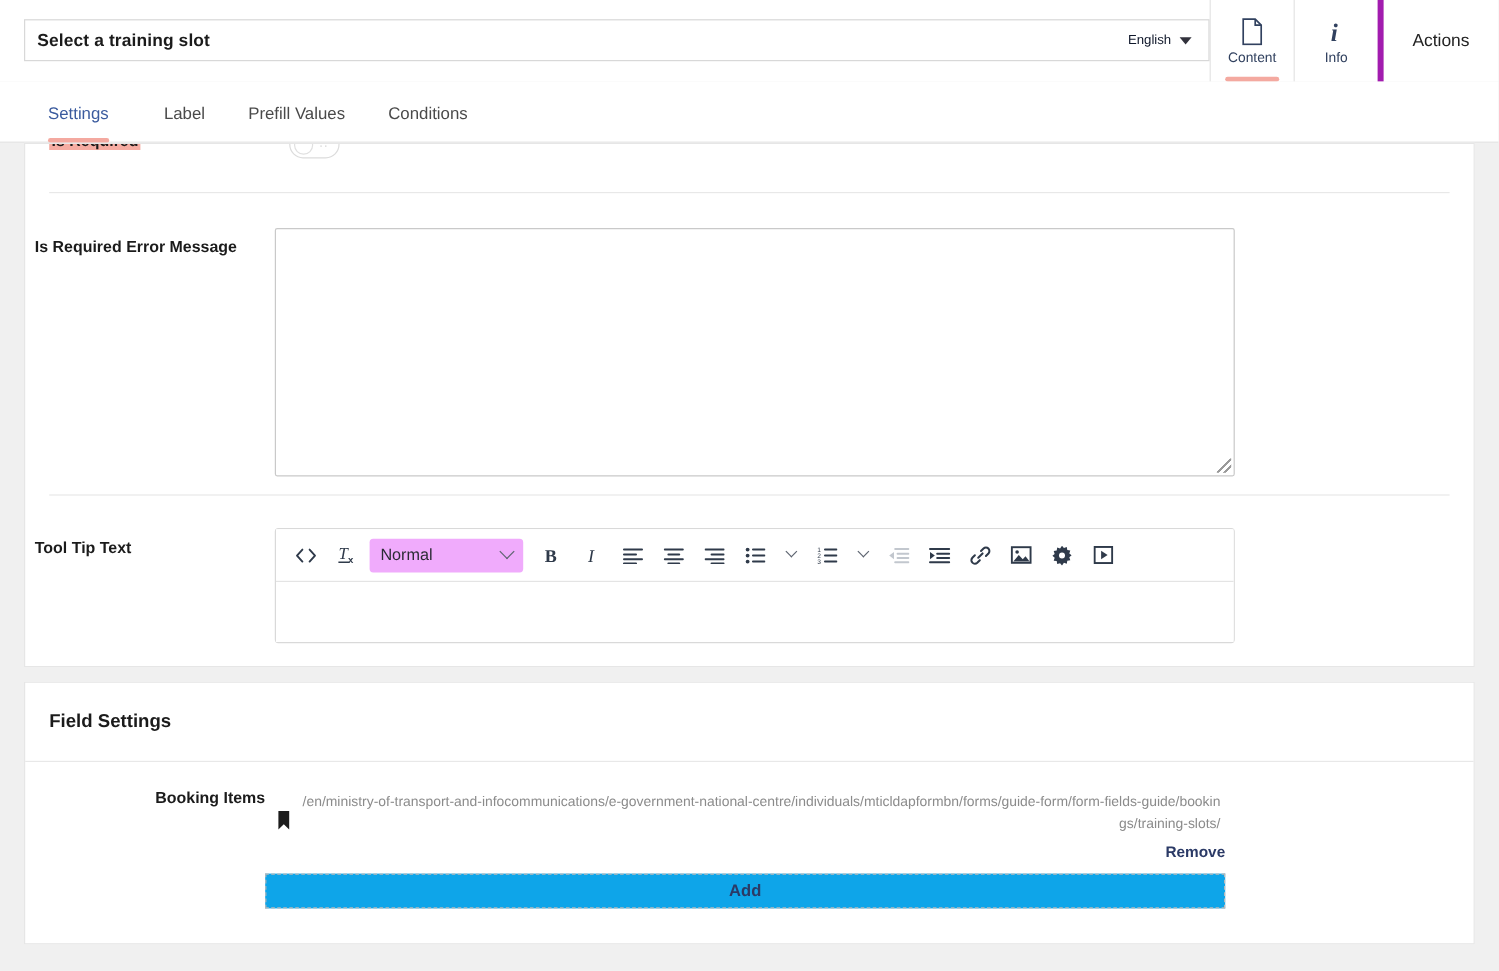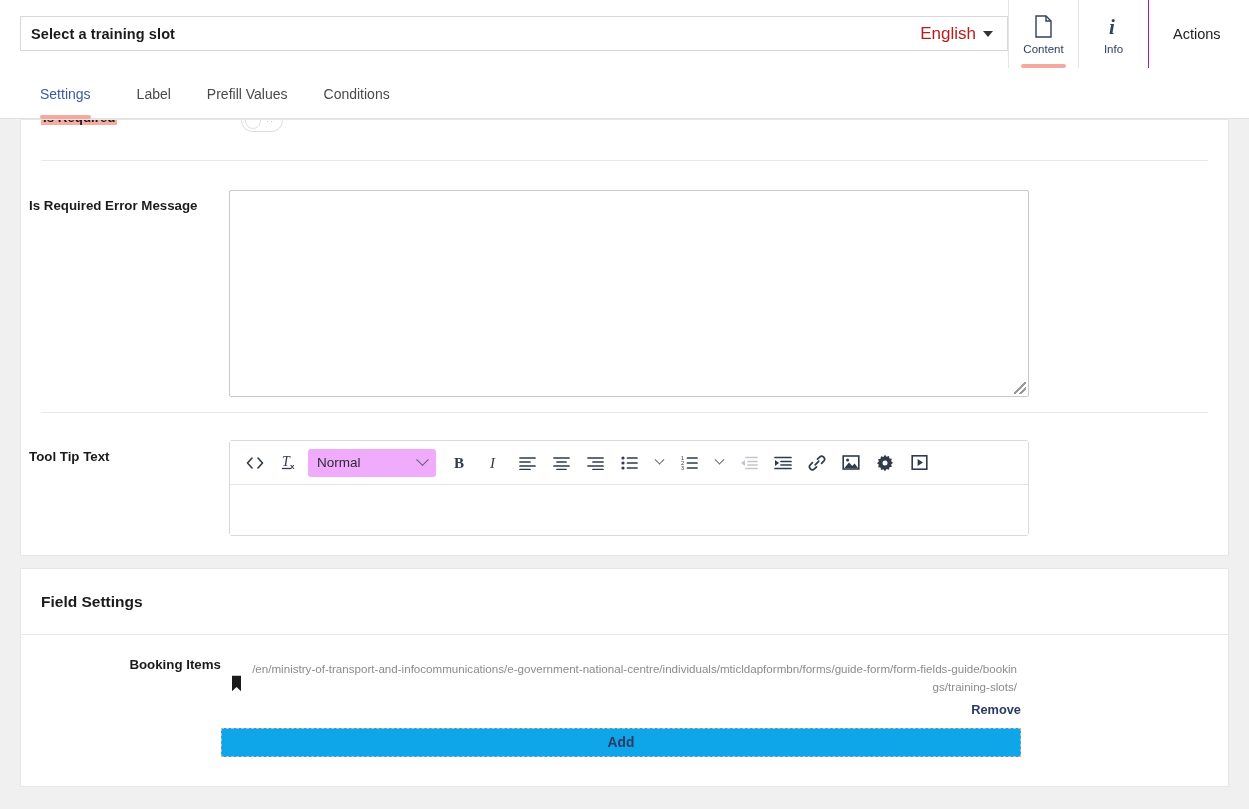--- a/index.html
+++ b/index.html
@@ -23,42 +23,42 @@
     display: flex; align-items: center; justify-content: space-between;
     padding: 0 10px 0 10px;
   }
   .title-text {
     font-size: 14.5px; font-weight: bold; color: #1b1b1b; letter-spacing: .1px;
   }
   .lang-select {
     display: flex; align-items: center; gap: 7px; cursor: pointer;
     padding-right: 4px;
   }
-  .lang-label { font-size: 17px; color: #b91c1c; }
+  .lang-label { font-size: 11px; color: #0f172a; }
   .caret-down {
     width: 0; height: 0;
     border-left: 5px solid transparent; border-right: 5px solid transparent;
     border-top: 6px solid #32323c;
   }
 
   .tool-tabs { display: flex; height: 68px; }
   .tool-tab {
     width: 70px; height: 68px; position: relative;
     display: flex; flex-direction: column; align-items: center; justify-content: center;
     gap: 4px; cursor: pointer; border-left: 1px solid #e4e4e4;
   }
   .tool-tab .ic { height: 26px; display: flex; align-items: center; justify-content: center; }
   .tool-tab .tlabel { font-size: 11.5px; color: #31415f; }
   .tool-tab.active::after {
     content: ""; position: absolute; bottom: 0; left: 12px; right: 12px;
     height: 4px; background: #f4a9a0; border-radius: 2px;
   }
   .actions-btn {
     height: 68px; display: flex; align-items: center;
-    padding: 0 18px 0 24px; border-left: 1px solid #a21caf;
+    padding: 0 18px 0 24px; border-left: 5px solid #a21caf;
     font-size: 14.5px; color: #222; cursor: pointer;
   }
 
   
   .tabstrip {
     position: absolute; top: 68px; left: 0; width: 1249px; height: 51px;
     background: #ffffff; border-bottom: 1px solid #e2e2e2;
     display: flex; align-items: flex-start; padding-left: 40px;
   }
   .tab {

